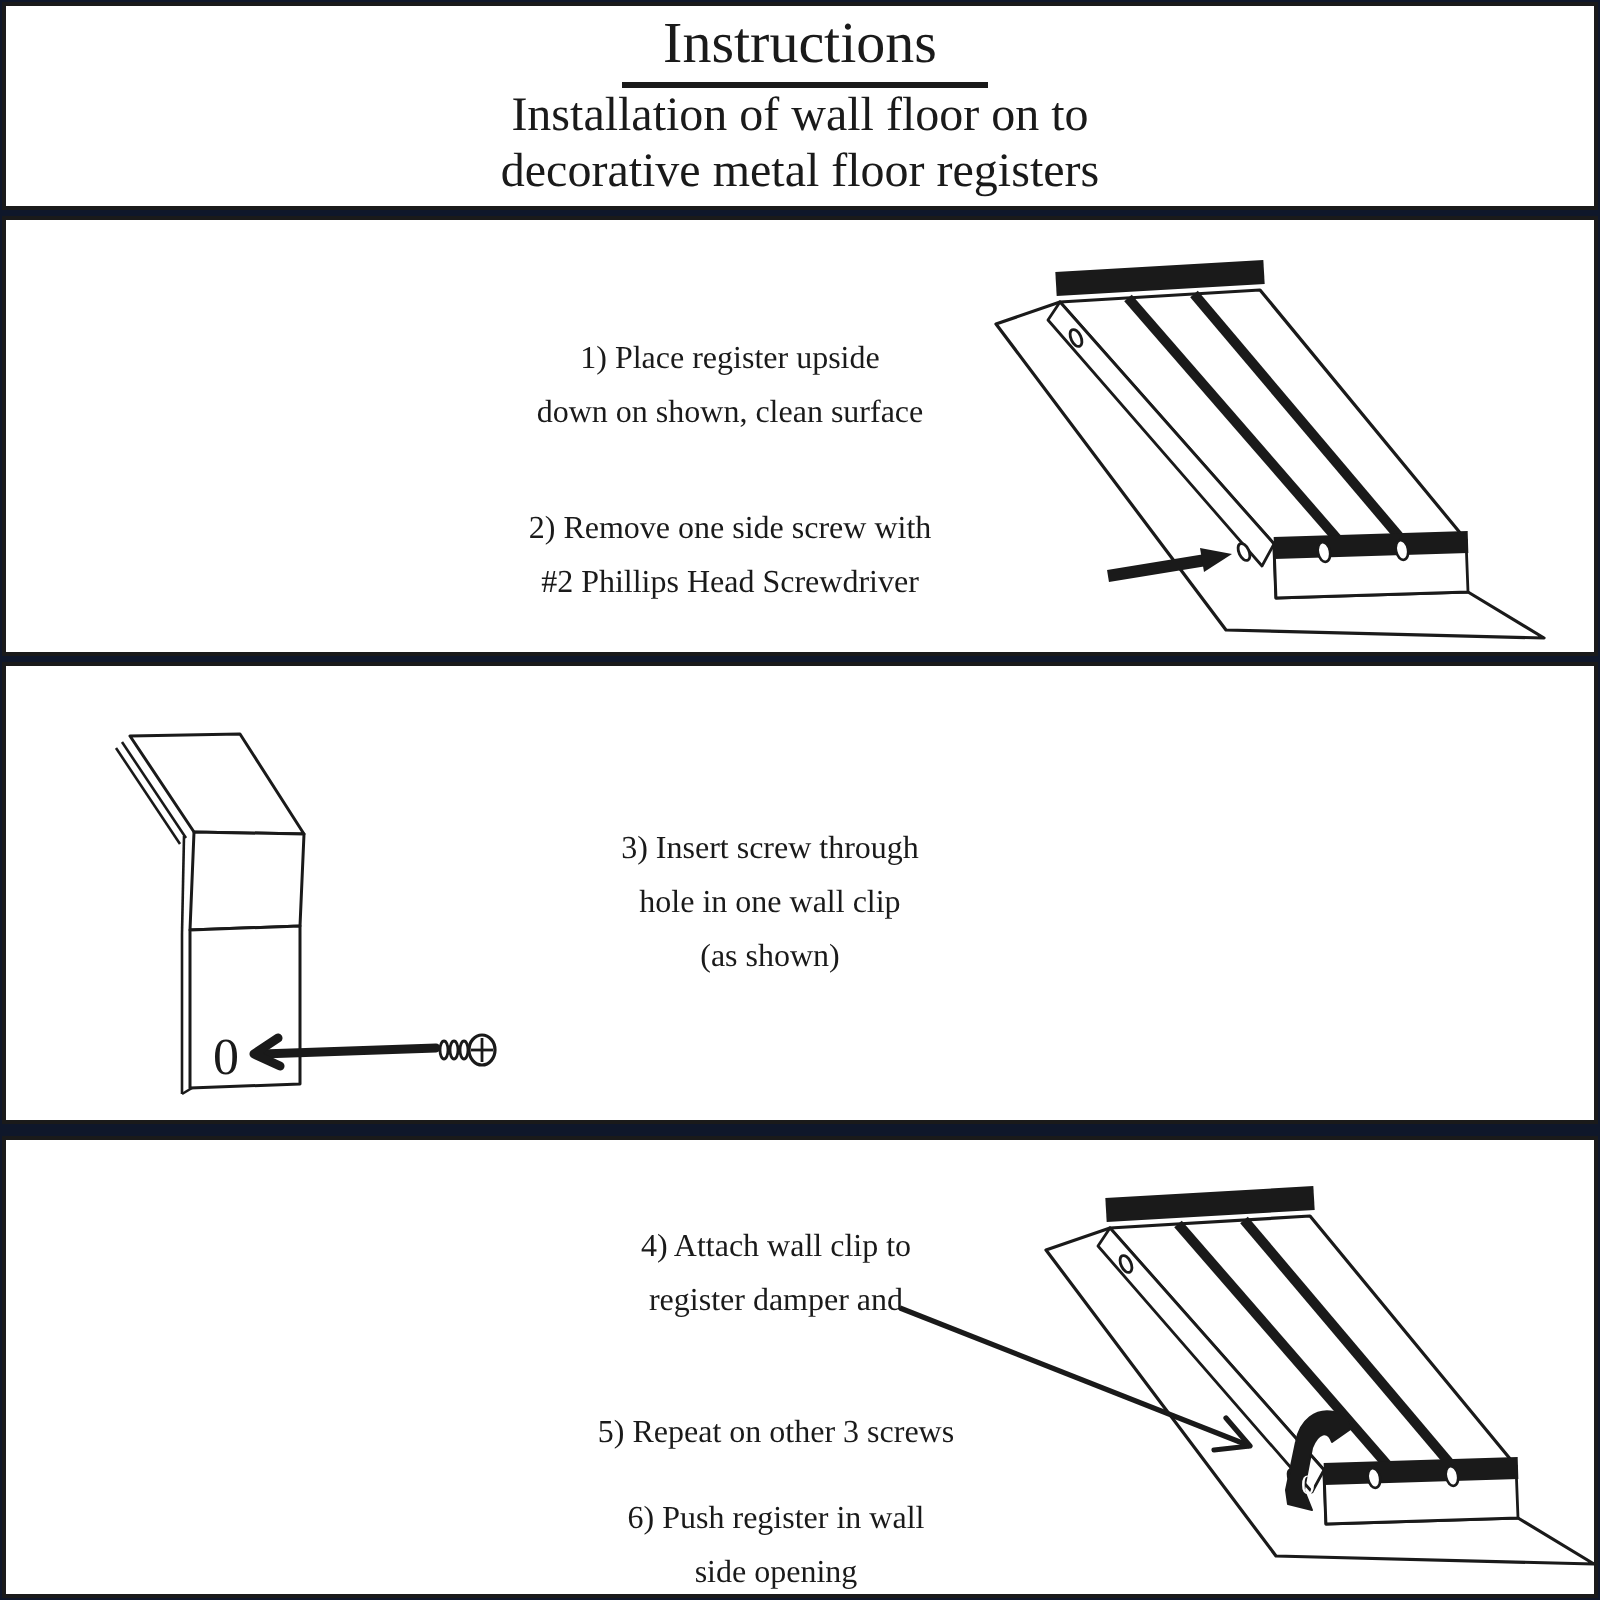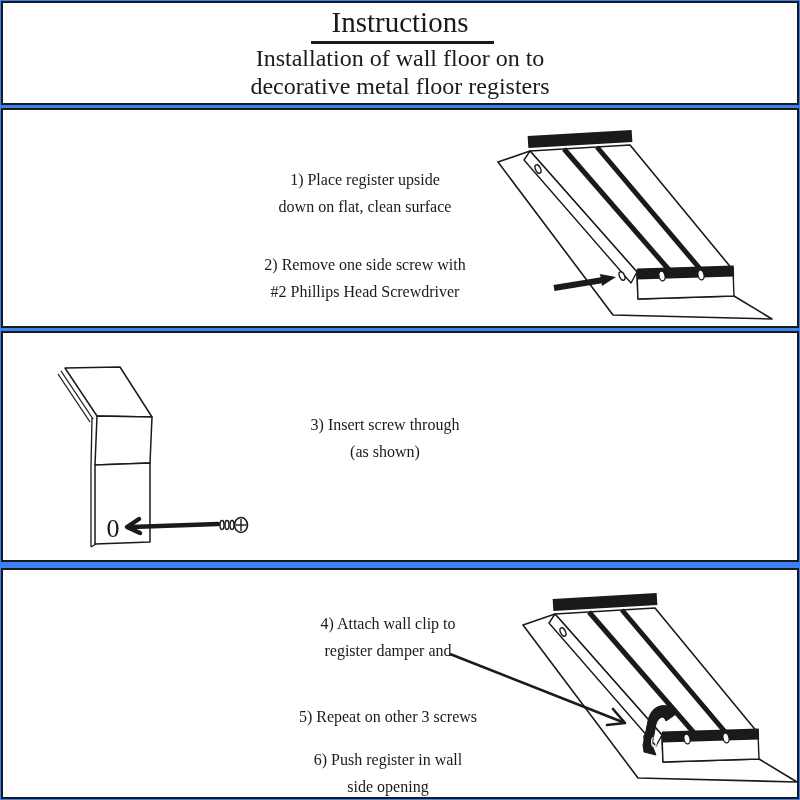--- a/index.html
+++ b/index.html
@@ -1,17 +1,17 @@
 <!DOCTYPE html>
 <html><head>
 <meta charset="utf-8">
 <style>
   html,body{margin:0;padding:0;background:#ffffff;}
   .sheet{
-    position:relative;width:800px;height:800px;background:#3b82f6;
+    position:relative;width:800px;height:800px;background:#0f172a;
     font-family:"Liberation Serif", serif;color:#1a1a1a;overflow:hidden;
   }
   .box{position:absolute;left:1px;right:1px;border:2px solid #1a1a1a;background:#fff;box-sizing:border-box;}
   .header-box{top:1px;height:104px;}
   .panel-1{top:108px;height:220px;}
   .panel-2{top:331px;height:231px;}
   .panel-3{top:568px;height:231px;}
   .title{position:absolute;top:2px;left:0;width:100%;text-align:center;font-size:29px;line-height:34px;}
   .title-underline{position:absolute;top:38px;left:308px;width:183px;height:3px;background:#1a1a1a;}
   .subtitle{position:absolute;top:41px;left:0;width:100%;text-align:center;font-size:24px;line-height:28px;}
@@ -30,21 +30,21 @@
     <div class="title-underline"></div>
     <div class="subtitle">
       <div>Installation of wall floor on to</div>
       <div>decorative metal floor registers</div>
     </div>
   </div>
 
   <div class="box panel-1">
     <div class="step" style="left:195px;top:56px;width:334px;">
       <div>1) Place register upside</div>
-      <div>down on flat, clean surface</div>
+      <div>down on shown, clean surface</div>
     </div>
     <div class="step" style="left:195px;top:141px;width:334px;">
       <div>2) Remove one side screw with</div>
       <div>#2 Phillips Head Screwdriver</div>
     </div>
 
     <svg class="ill" style="left:467px;top:2px;" width="310" height="215" viewBox="0 0 310 215">
       <g id="register-base">
         <polygon points="28,50 60,39 167,160 168,187 264,184 302,207 143,203" fill="#ffffff" stroke="#1a1a1a" stroke-width="1.6" stroke-linejoin="round"></polygon>
         <polygon points="60,39 160,33 263,158 167,160" fill="#ffffff" stroke="#1a1a1a" stroke-width="1.6" stroke-linejoin="round"></polygon>
@@ -88,20 +88,21 @@
         <ellipse cx="172" cy="170" rx="2" ry="4.5" fill="#ffffff" stroke="#1a1a1a" stroke-width="1.4"></ellipse>
         <ellipse cx="177" cy="170" rx="2" ry="4.5" fill="#ffffff" stroke="#1a1a1a" stroke-width="1.4"></ellipse>
         <ellipse cx="186" cy="170" rx="6.5" ry="7.5" fill="#ffffff" stroke="#1a1a1a" stroke-width="1.6"></ellipse>
         <line x1="186" y1="164" x2="186" y2="176" stroke="#1a1a1a" stroke-width="1.4"></line>
         <line x1="180.5" y1="170" x2="191.5" y2="170" stroke="#1a1a1a" stroke-width="1.4"></line>
       </g>
     </svg>
 
     <div class="step" style="left:254px;top:78px;width:256px;">
       <div>3) Insert screw through</div>
+      <div>hole in one wall clip</div>
       <div>(as shown)</div>
     </div>
   </div>
 
   <div class="box panel-3">
     <div class="step" style="left:235px;top:40px;width:300px;">
       <div>4) Attach wall clip to</div>
       <div>register damper and</div>
     </div>
     <div class="step" style="left:235px;top:133px;width:300px;">

